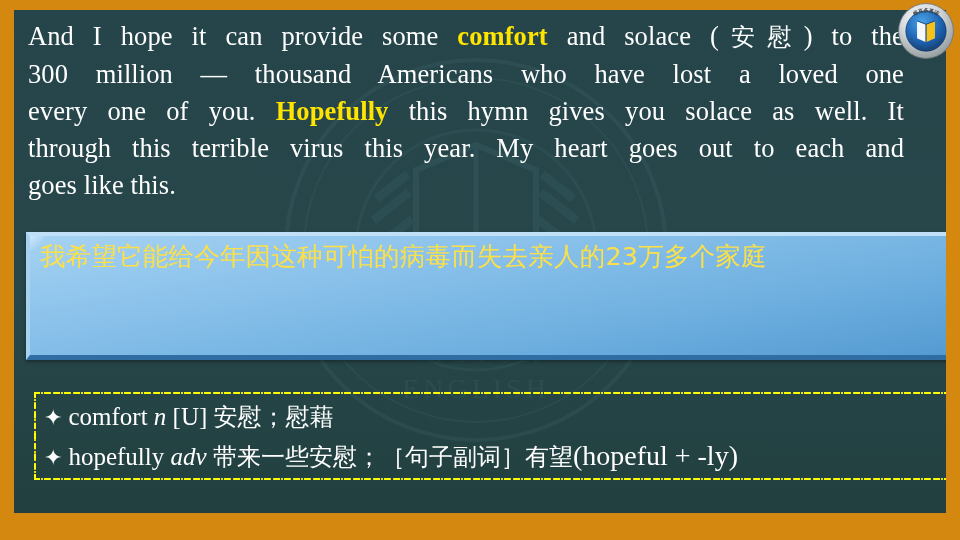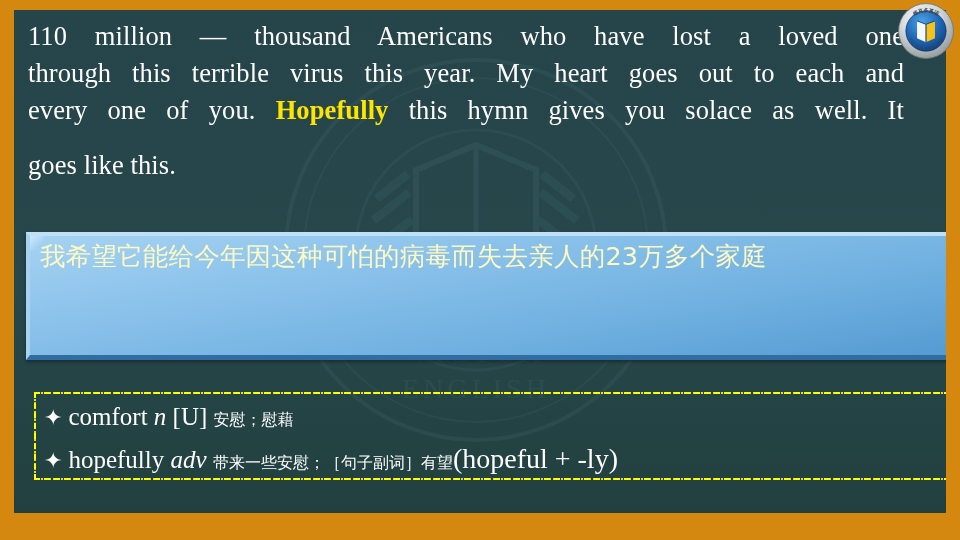--- a/index.html
+++ b/index.html
@@ -62,21 +62,21 @@
   }
   .english-block .cn-gloss {
     font-family: "DejaVu Sans", sans-serif;
     font-size: 24px;
   }
   .english-line { display: block; }
   .english-line.justified {
     text-align: justify;
     text-align-last: justify;
   }
-  .english-line.last { text-align: right; text-align-last: left; margin-top: 18px; }
+  .english-line.last { text-align: right; text-align-last: left; }
 
   
   .cn-box-wrap {
     position: absolute;
     left: 12px;
     top: 222px;
     width: 924px;
     height: 128px;
   }
   .cn-box {
@@ -94,21 +94,21 @@
     position: absolute;
     left: 0; top: 0;
     width: 14px; height: 14px;
     background: linear-gradient(135deg, #cfe8fb 0%, rgba(207,232,251,0) 70%);
   }
   .cn-text {
     position: absolute;
     left: 14px;
     top: 6px;
     width: 896px;
-    color: #fef9c3;
+    color: #fde047;
     font-family: "DejaVu Sans", sans-serif;
     font-size: 25.5px;
     line-height: 36px;
     letter-spacing: 0.2px;
   }
 
   
   .vocab-box {
     position: absolute;
     left: 20px;
@@ -139,22 +139,22 @@
   .vocab-line .diamond {
     color: #ffffff;
     font-size: 22px;
     padding-right: 6px;
   }
   .vocab-line .pos {
     font-style: italic;
     font-family: "Liberation Serif", serif;
   }
   .vocab-line .cn {
-    font-family: Liberation Mono, monospace;
-    font-size: 16px;
+    font-family: Liberation Serif, serif;
+    font-size: 24px;
   }
   .vocab-line .etym { font-size: 28px; }
 
   
   .logo-badge {
     position: absolute;
     right: 6px;
     top: 3px;
     width: 56px;
     height: 56px;
@@ -187,23 +187,24 @@
           <rect x="118" y="262" width="38" height="9" transform="rotate(40 137 266)"></rect>
           <rect x="240" y="238" width="44" height="9" transform="rotate(-40 262 242)"></rect>
           <rect x="246" y="262" width="38" height="9" transform="rotate(-40 265 266)"></rect>
         </g>
         <text x="200" y="312" text-anchor="middle" font-family="Liberation Serif, serif" font-size="30" fill="#3d6569" letter-spacing="4">VICTOR</text>
         <text x="200" y="348" text-anchor="middle" font-family="Liberation Serif, serif" font-size="28" fill="#3d6569" letter-spacing="4">ENGLISH</text>
       </svg>
     </div>
 
     <div class="english-block">
-      <span class="english-line justified">110 million — thousand Americans who have lost a loved one</span>
+      <span class="english-line justified"><span>And I hope it can provide some </span><span class="hl">comfort</span><span> and solace (</span><span class="cn-gloss">安慰</span><span>) to the</span></span>
+      <span class="english-line justified">300 million — thousand Americans who have lost a loved one</span>
+      <span class="english-line justified"><span>every one of you. </span><span class="hl">Hopefully</span><span> this hymn gives you solace as well. It</span></span>
       <span class="english-line justified">through this terrible virus this year. My heart goes out to each and</span>
-      <span class="english-line justified"><span>every one of you. </span><span class="hl">Hopefully</span><span> this hymn gives you solace as well. It</span></span>
       <span class="english-line last">goes like this.</span>
     </div>
 
     <div class="cn-box-wrap">
       <div class="cn-box">
         <div class="cn-bevel-tl"></div>
       </div>
       <div class="cn-text">
         <div>我希望它能给今年因这种可怕的病毒而失去亲人的23万多个家庭</div>
       </div>

